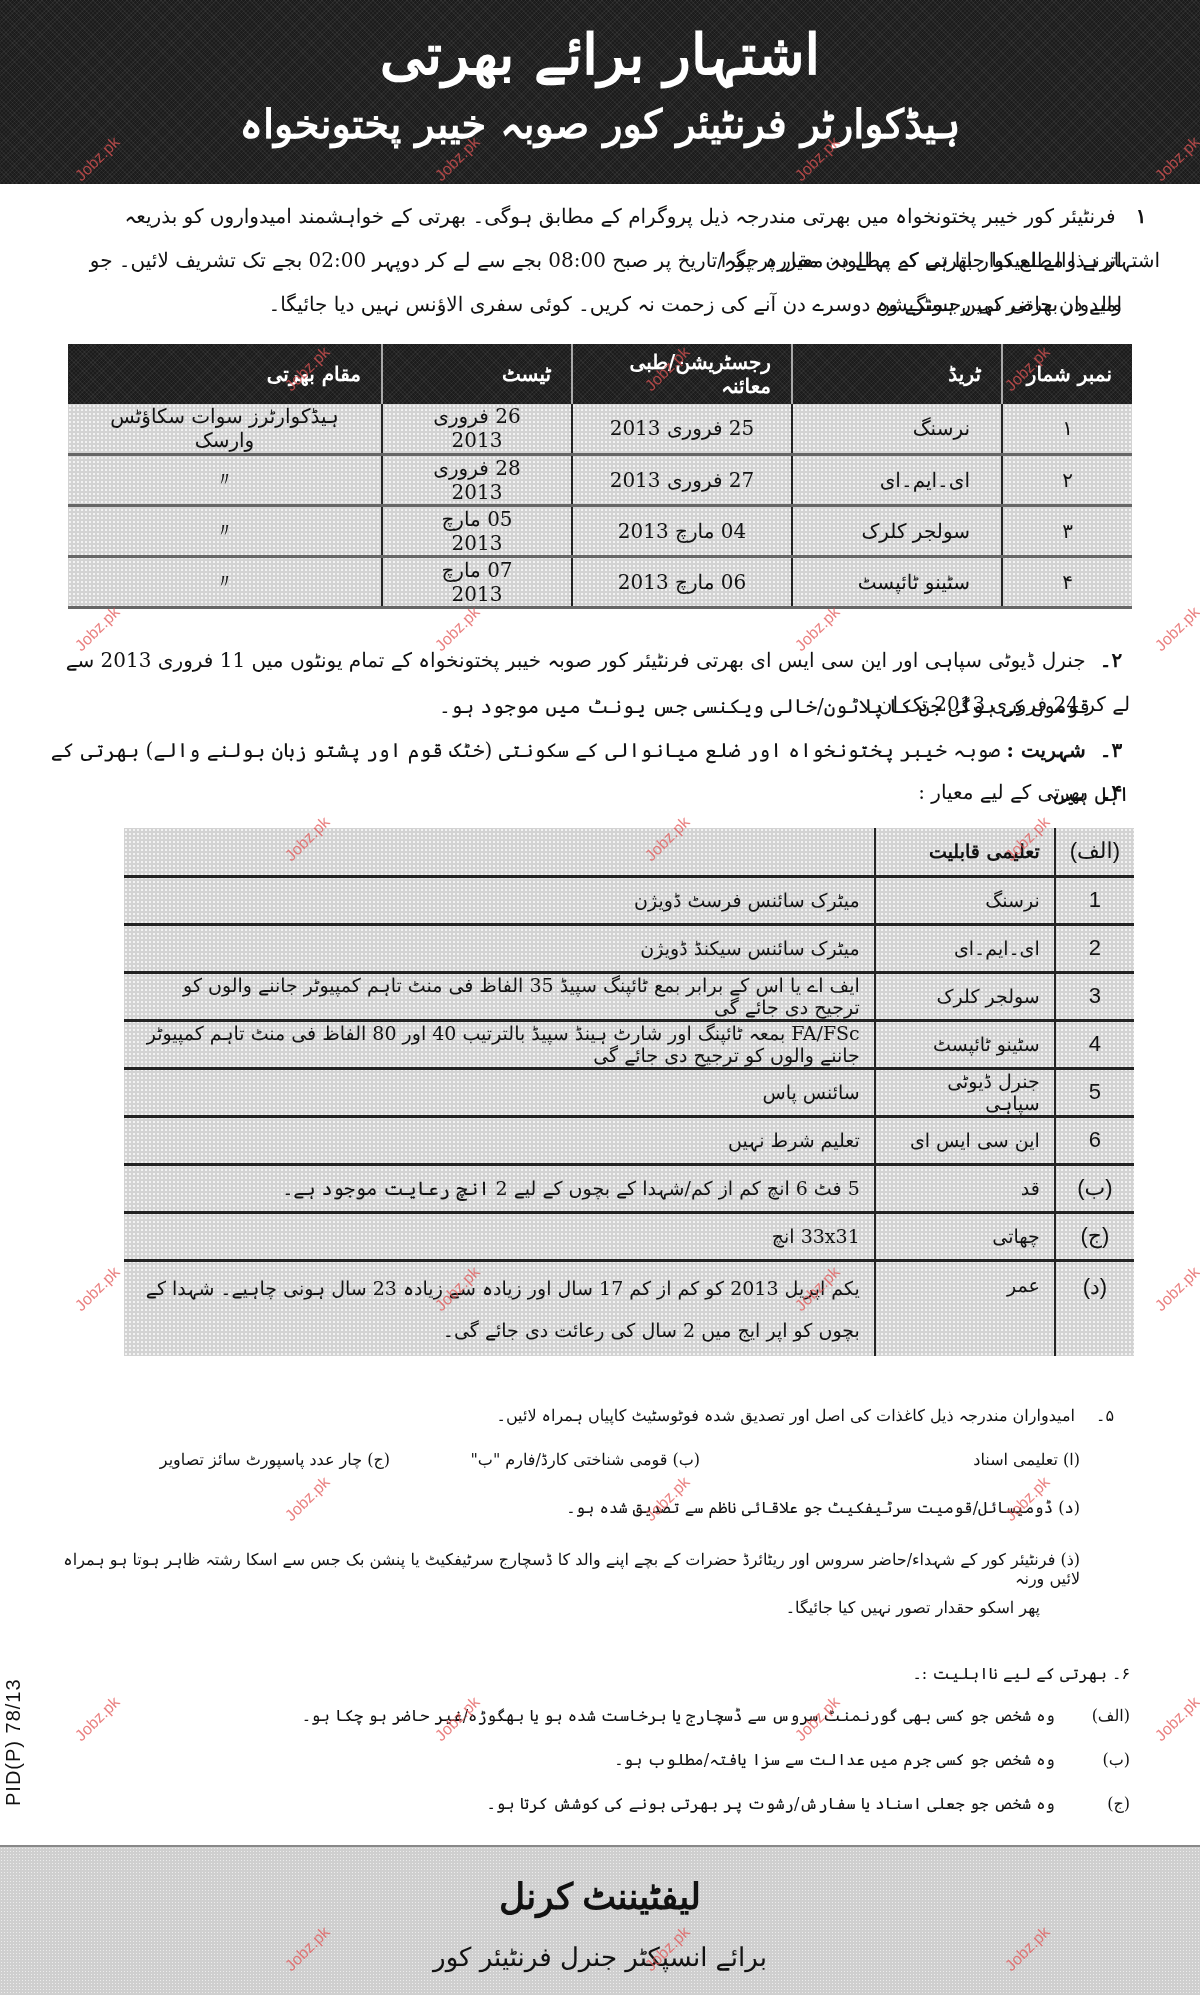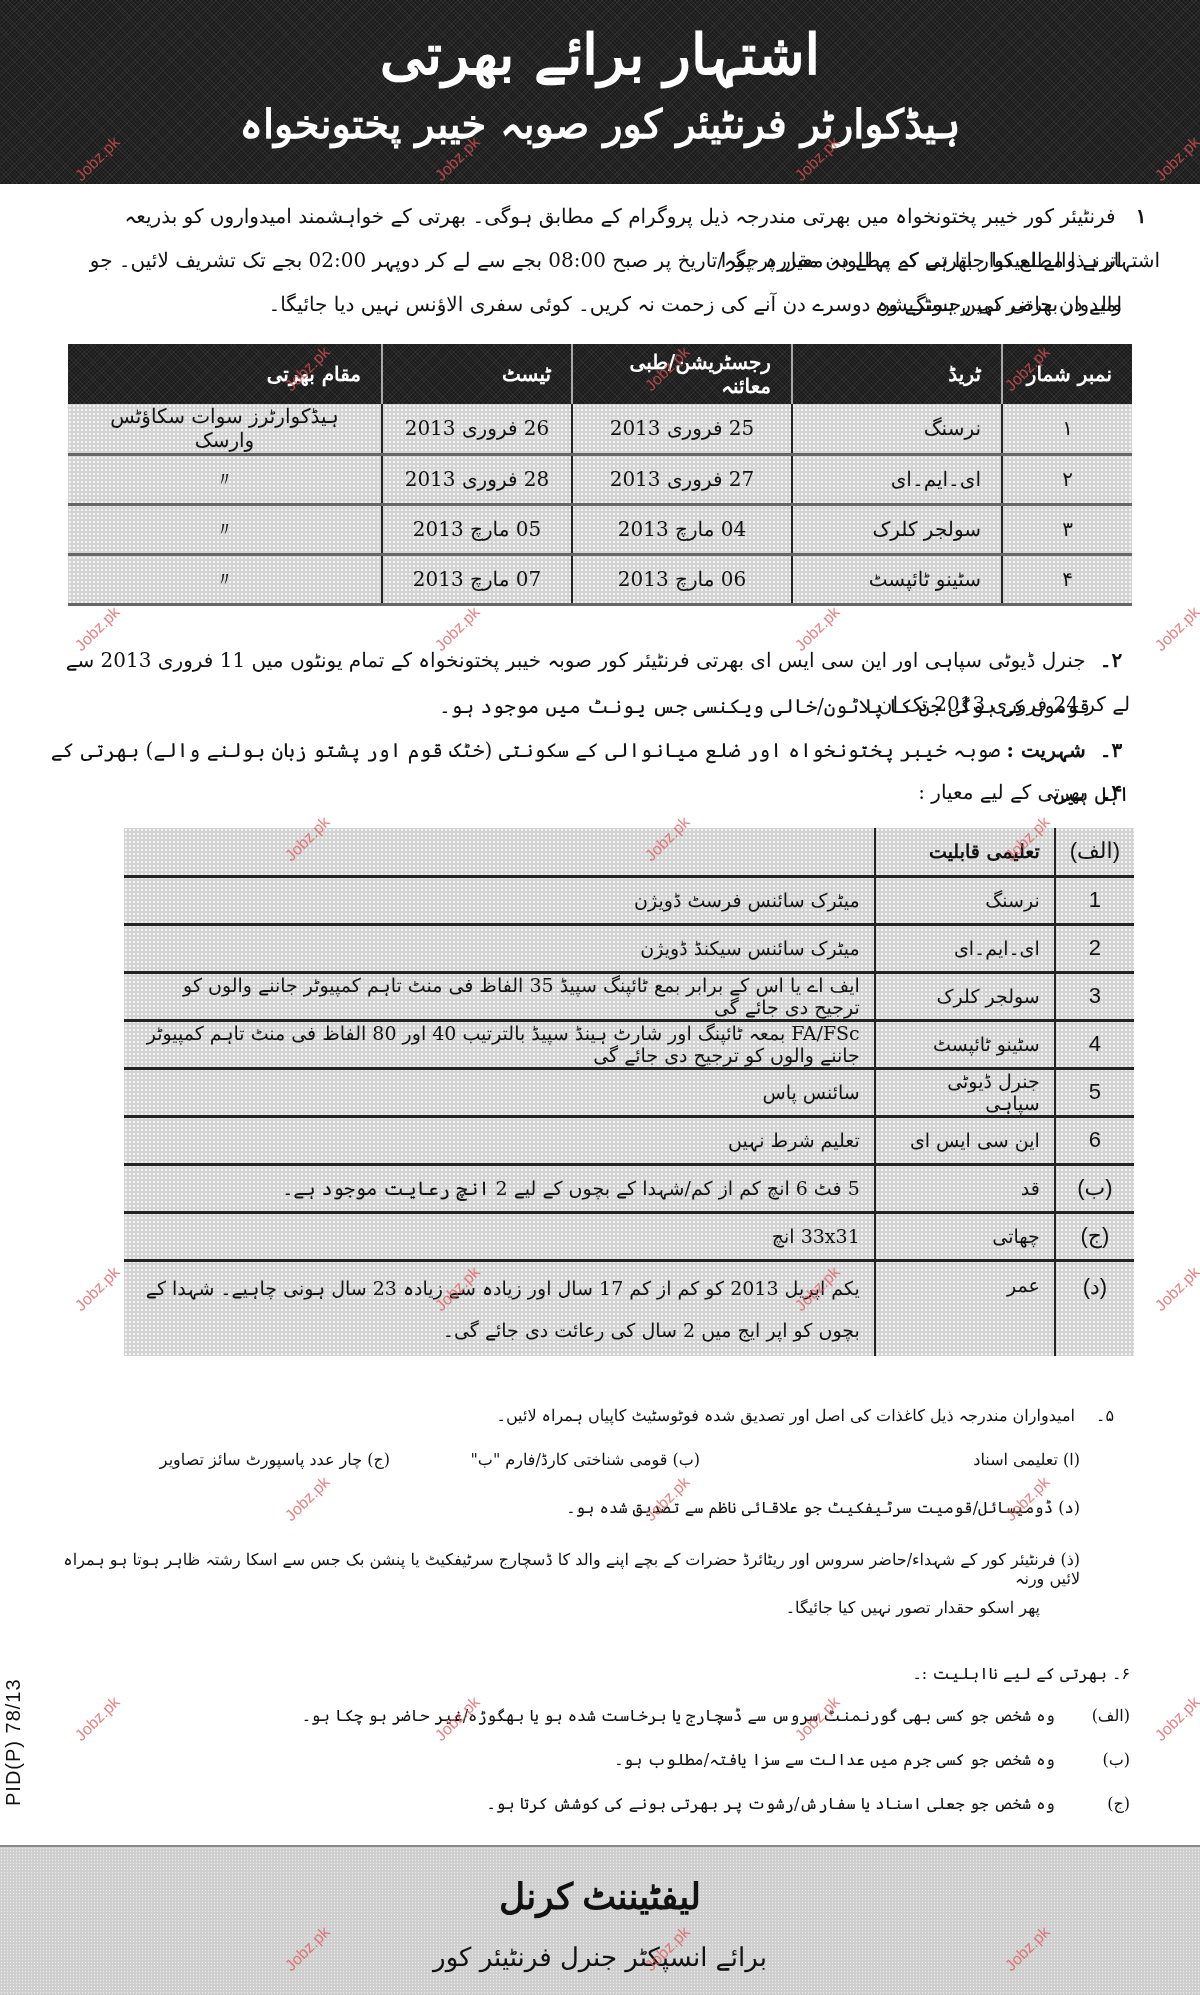--- a/index.html
+++ b/index.html
@@ -30,21 +30,21 @@
   .watermark { position: absolute; color: #e25555; font-family: "Liberation Sans", sans-serif; font-size: 16px; transform: rotate(-45deg); opacity: 0.75; pointer-events: none; }
 
   
   .para { position: absolute; right: 60px; font-family: "DejaVu Serif", serif; font-size: 20px; line-height: 44px; text-align: right; }
   .para .num { display: inline-block; width: 38px; text-align: center; font-weight: bold; }
   .bold { font-weight: bold; }
 
   
   .sched { position: absolute; left: 68px; top: 344px; width: 1064px; border-collapse: collapse; direction: rtl; font-size: 20px; }
   .sched th { height: 60px; color: #fff; font-family: "DejaVu Serif", serif; font-weight: bold; text-align: right; padding: 4px 20px; border-left: 2px solid #aaa; }
-  .sched td { height: 50px; border-left: 2px solid #222; border-bottom: 3px solid #666; padding: 0 20px; font-family: "DejaVu Serif", serif; }
+  .sched td { height: 50px; border-left: 2px solid #222; border-bottom: 3px solid #666; padding: 0 31px; font-family: "DejaVu Serif", serif; }
   .sched td.c { text-align: center; }
   .sched td.r { text-align: right; }
   .sched tr td:last-child, .sched tr th:last-child { border-left: none; }
 
   
   .crit { position: absolute; left: 124px; top: 828px; width: 1010px; border-collapse: collapse; direction: rtl; font-size: 19px; }
   .crit td { border-bottom: 3px solid #222; padding: 0 14px; font-family: "DejaVu Serif", serif; height: 48px; }
   .crit td.k { width: 72px; text-align: center; border-left: 2px solid #222; font-family: "Liberation Sans", sans-serif; font-size: 22px; }
   .crit td.t { width: 180px; text-align: right; border-left: 2px solid #222; }
   .crit td.v { text-align: right; }

